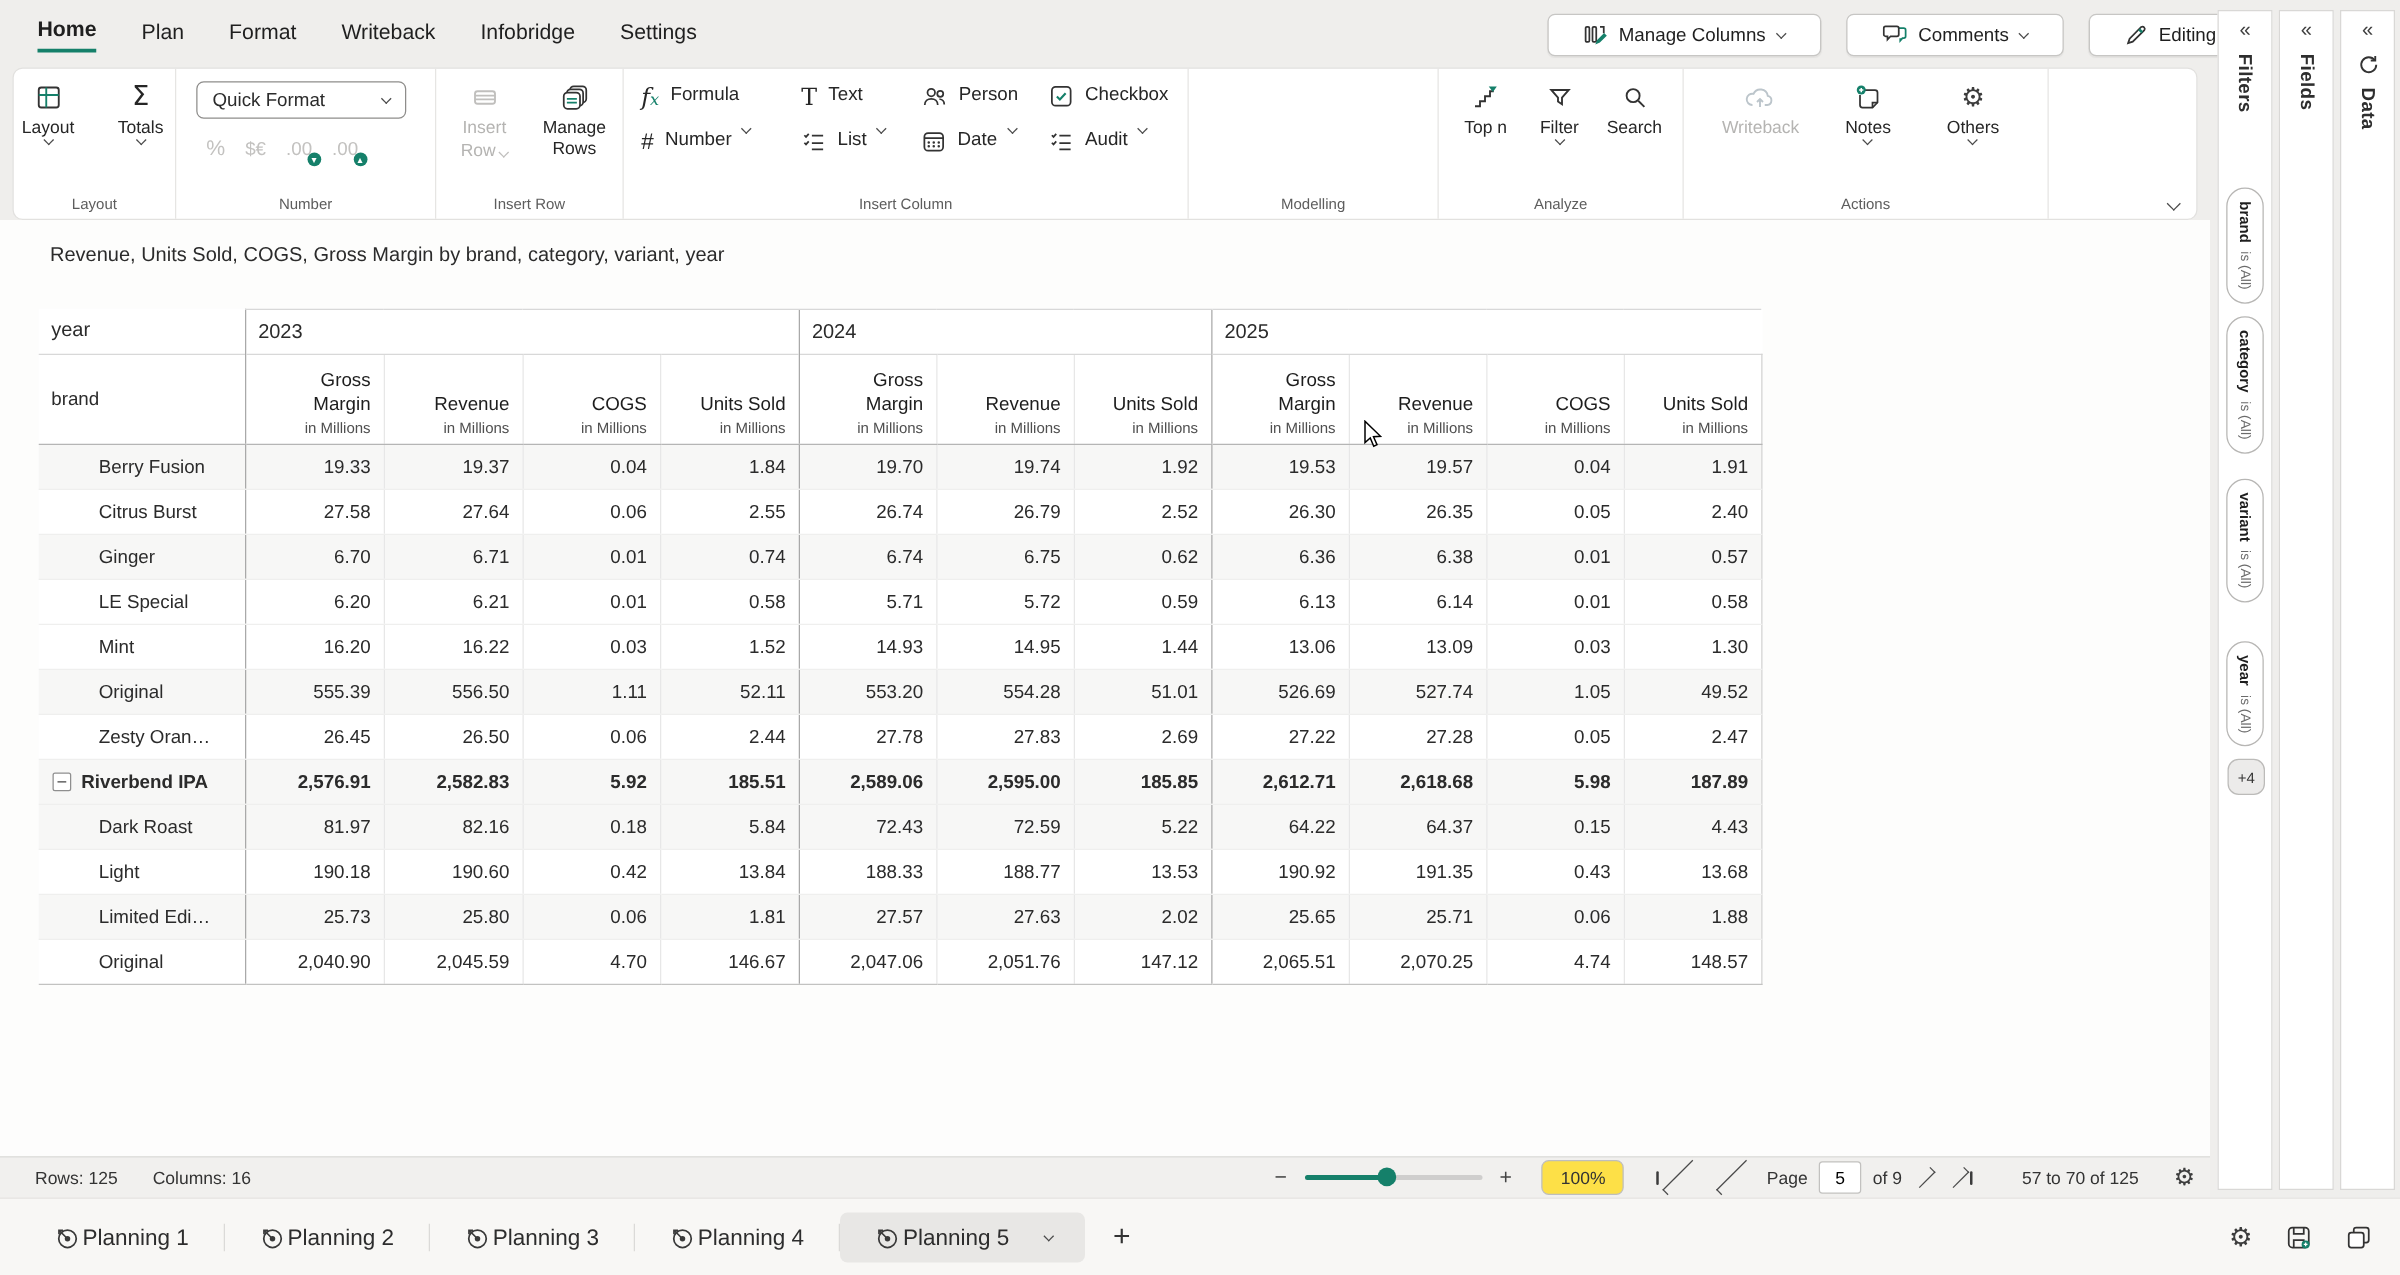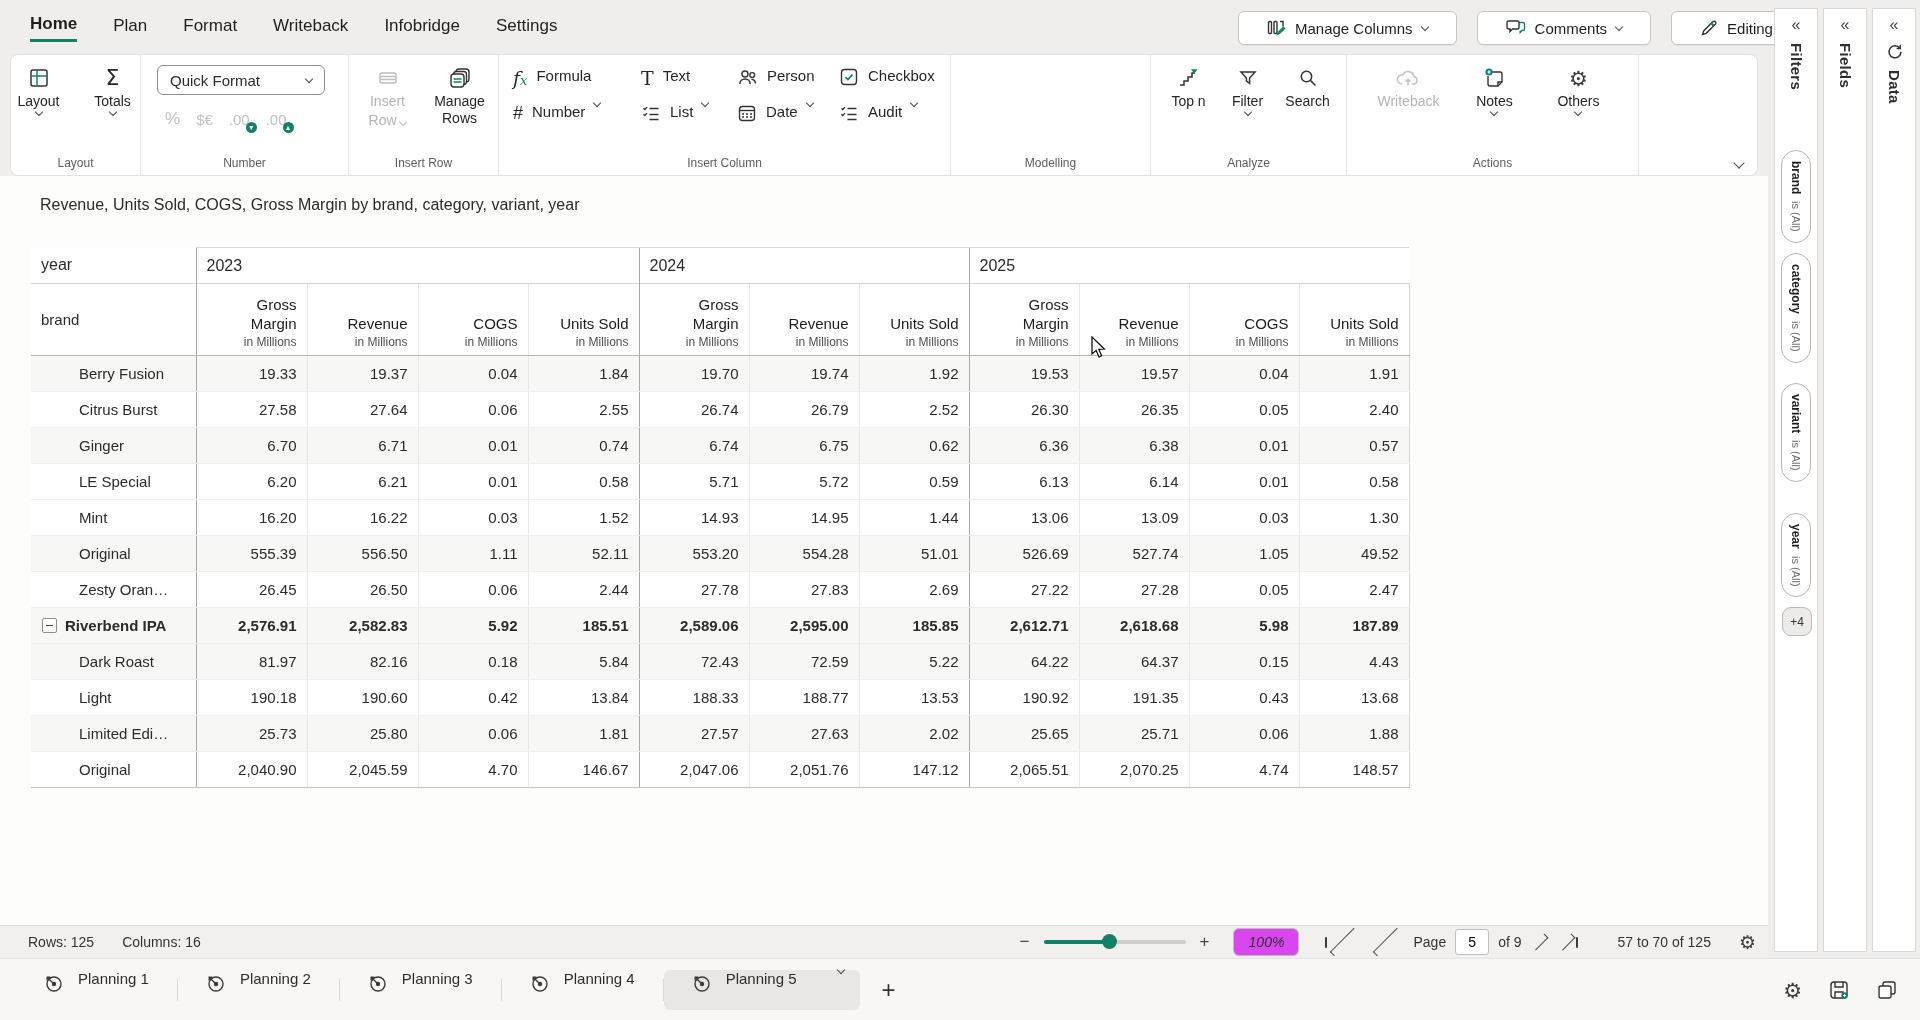--- a/index.html
+++ b/index.html
@@ -74,33 +74,33 @@
   .minusbox i{display:block;width:7px;height:0;border-top:1.4px solid #444;}
   
   .statusbar{position:absolute;left:0;top:925px;width:1768px;height:33px;background:#f1f0ee;
              border-top:1px solid #dcdbd9;display:flex;align-items:center;font-size:14px;color:#333;box-sizing:border-box;}
   .statusbar .left{display:flex;gap:28px;padding-left:28px;}
   .statusbar .right{margin-left:auto;display:flex;align-items:center;gap:14px;padding-right:12px;}
   .minus,.plus{font-size:17px;color:#444;}
   .sl-track{position:relative;width:142px;height:4px;border-radius:2px;background:#cfcecd;}
   .sl-fill{position:absolute;left:0;top:0;height:4px;width:45%;border-radius:2px;background:#15806a;}
   .sl-knob{position:absolute;left:41%;top:-6px;width:15px;height:15px;border-radius:50%;background:#15806a;}
-  .zoombtn{width:64px;height:26px;background:#d946ef;border:1px solid #bfbebc;border-radius:6px;
-           display:flex;align-items:center;justify-content:center;font-size:14px;font-style:italic;}
+  .zoombtn{width:64px;height:26px;background:#fde047;border:1px solid #bfbebc;border-radius:6px;
+           display:flex;align-items:center;justify-content:center;font-size:14px;}
   .pager{display:flex;align-items:center;gap:9px;}
   .pgin{width:32px;height:24px;border:1px solid #c2c1bf;border-radius:3px;text-align:center;font-size:14px;
         font-family:"Liberation Sans",sans-serif;background:#fff;padding:0;}
   .range{margin:0 14px 0 26px;}
   .gear{font-size:19px;color:#3d3d3d;line-height:1;}
   
   .bottombar{position:absolute;left:0;top:958px;width:1920px;height:62px;background:#f8f7f5;
              border-top:1px solid #e3e2e0;display:flex;align-items:center;}
   .tabs{display:flex;align-items:center;padding-left:16px;}
-  .sheet-tab{display:flex;align-items:flex-start;gap:15px;height:40px;padding:0 28px;font-size:15px;color:#2d2d2d;}
-  .sheet-tab.active{background:#e8e7e5;border-radius:6px;padding-right:16px;}
+  .sheet-tab{display:flex;align-items:center;gap:3px;height:40px;padding:0 28px;font-size:18px;color:#2d2d2d;}
+  .sheet-tab.active{background:#e8e7e5;border-radius:6px;padding-right:26px;}
   .sheet-tab.active .caret{margin-left:26px;}
   .tabsep{width:1px;height:22px;background:#dbdad8;}
   .addtab{font-size:24px;color:#333;margin-left:22px;font-weight:300;}
   .bb-icons{position:absolute;right:22px;top:0;height:62px;display:flex;align-items:center;gap:26px;}
   
   .strip{position:absolute;top:8px;height:944px;width:44px;background:#fff;border:1px solid #d9d8d6;
          box-sizing:border-box;display:flex;flex-direction:column;align-items:center;padding-top:8px;gap:10px;}
   .strip .gg{font-size:16px;color:#3f3f3f;line-height:1;}
   .vtext{writing-mode:vertical-rl;font-size:15px;font-weight:600;color:#2e2e2e;letter-spacing:.3px;}
   .pill{position:absolute;left:1781px;width:30px;box-sizing:border-box;border:1px solid #b7b6b4;border-radius:15px;

